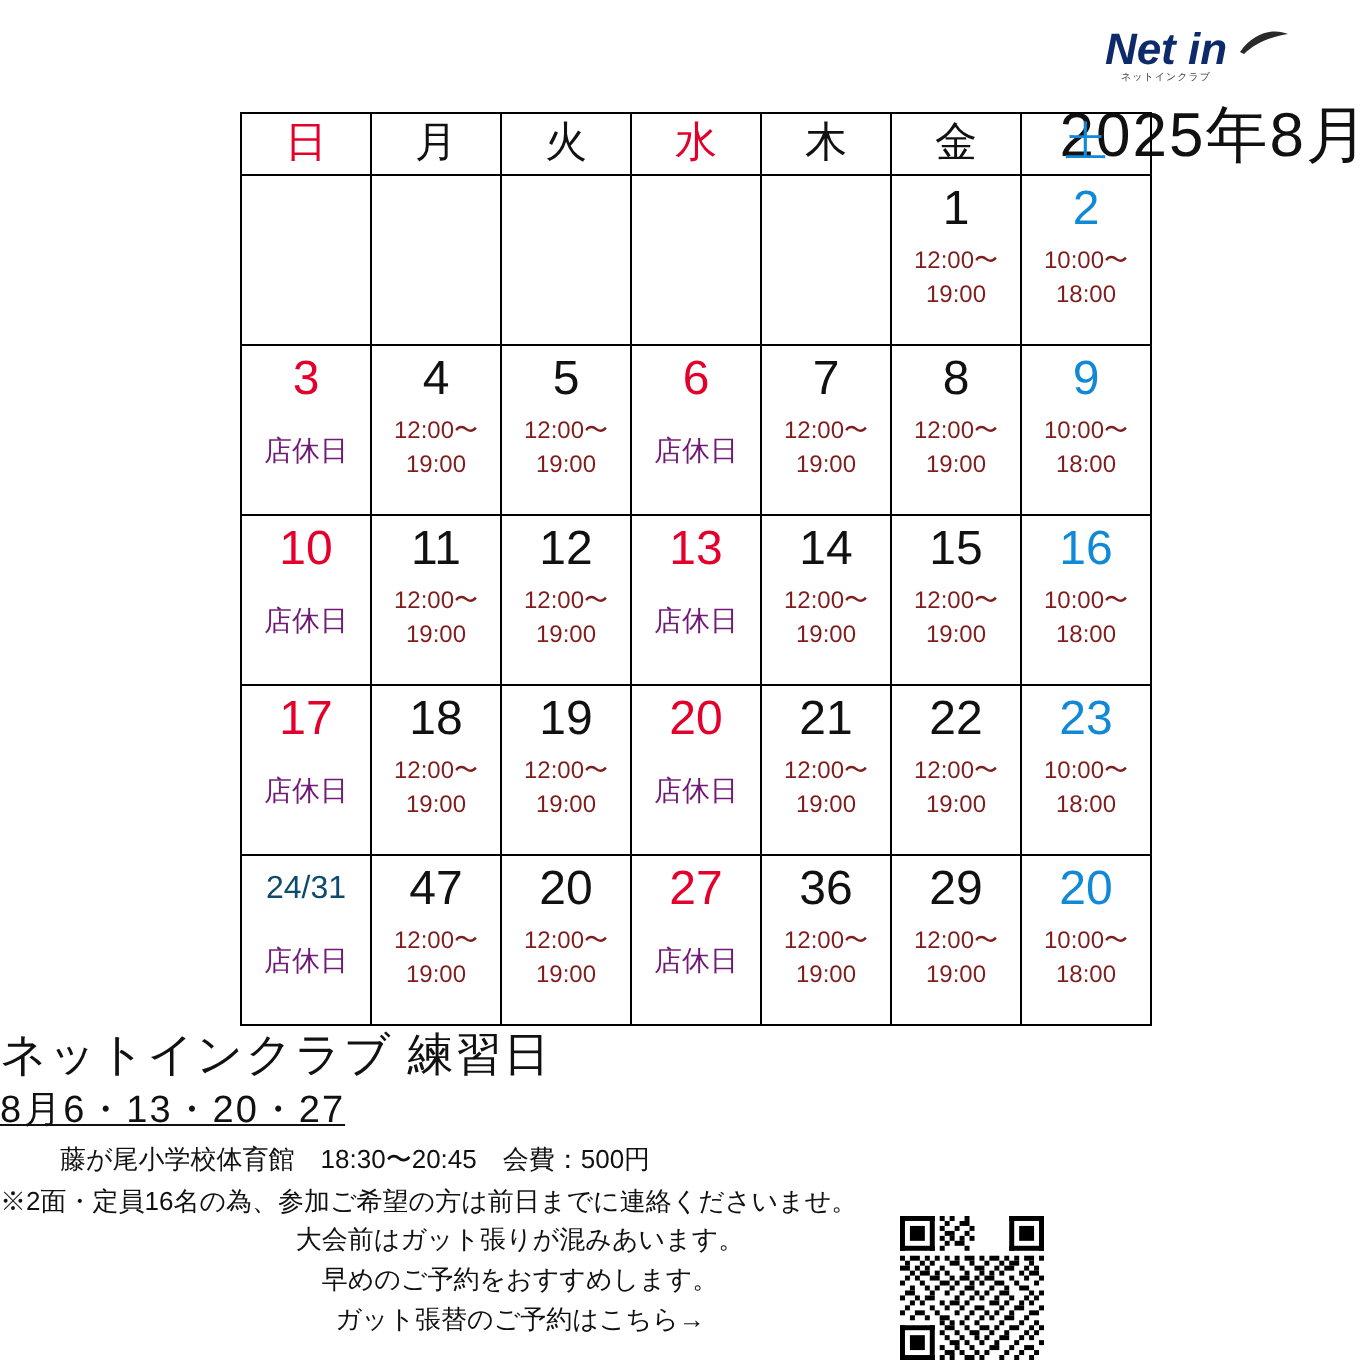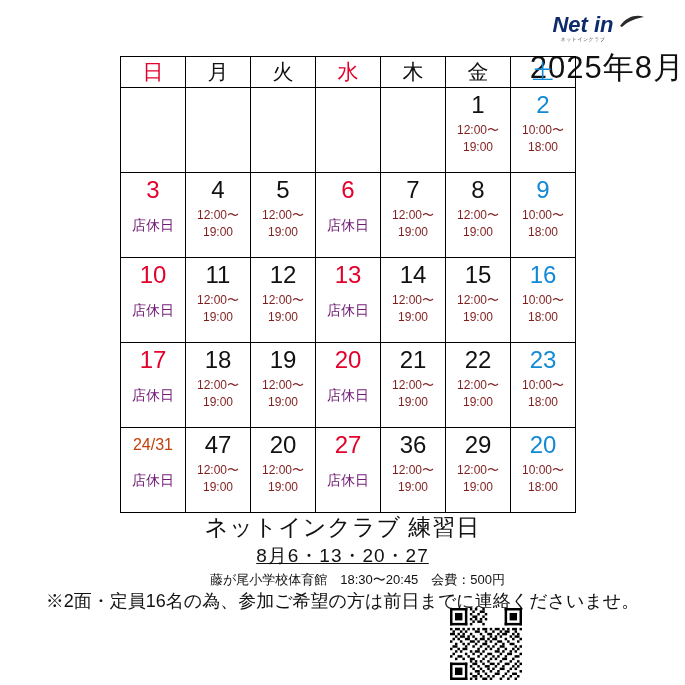--- a/index.html
+++ b/index.html
@@ -99,61 +99,60 @@
   .daynum {
     font-size: 24px;
     line-height: 30px;
     margin-top: 2px;
   }
   .daynum.red { color: #e3002b; }
   .daynum.blue { color: #1189d6; }
   .daynum.blk { color: #111; }
   .daynum.small {
     font-size: 16px;
-    color: #c2410c;
+    color: #0c4a6e;
     line-height: 30px;
   }
   .hours {
     font-size: 12px;
     line-height: 17px;
     color: #7f1d1d;
     margin-top: 2px;
   }
   .closed {
     font-size: 14px;
     color: #701a75;
     line-height: 17px;
     margin-top: 12px;
   }
   
   .footer {
     position: absolute;
     left: 0;
     right: 0;
     top: 512px;
-    text-align: center;
   }
   .f-line1 {
     font-size: 23px;
     line-height: 30px;
     letter-spacing: 1px;
   }
   .f-line2 {
     font-size: 19px;
     line-height: 27px;
     letter-spacing: 1px;
     text-decoration: underline;
   }
   .f-line3 {
     font-size: 13px;
     line-height: 22px;
     margin-left: 30px;
   }
   .f-line4 {
-    font-size: 18px;
+    font-size: 13px;
     line-height: 20px;
   }
   .bottom {
     position: absolute;
     left: 0;
     right: 0;
     top: 608px;
     height: 70px;
   }
   .bottom-text {
@@ -409,20 +408,25 @@
   </table>
 
   <div class="footer">
     <div class="f-line1">ネットインクラブ 練習日</div>
     <div class="f-line2">8月6・13・20・27</div>
     <div class="f-line3">藤が尾小学校体育館　18:30〜20:45　会費：500円</div>
     <div class="f-line4">※2面・定員16名の為、参加ご希望の方は前日までに連絡くださいませ。</div>
   </div>
 
   <div class="bottom">
+    <div class="bottom-text">
+      <div>大会前はガット張りが混みあいます。</div>
+      <div>早めのご予約をおすすめします。</div>
+      <div>ガット張替のご予約はこちら→</div>
+    </div>
     <div class="qr">
       <svg viewBox="0 0 29 29" width="72" height="72">
         <rect width="29" height="29" fill="#ffffff"></rect>
         <g fill="#000000">
           <rect x="0" y="0" width="7" height="1"></rect>
           <rect x="0" y="6" width="7" height="1"></rect>
           <rect x="0" y="0" width="1" height="7"></rect>
           <rect x="6" y="0" width="1" height="7"></rect>
           <rect x="2" y="2" width="3" height="3"></rect>
           <rect x="22" y="0" width="7" height="1"></rect>

